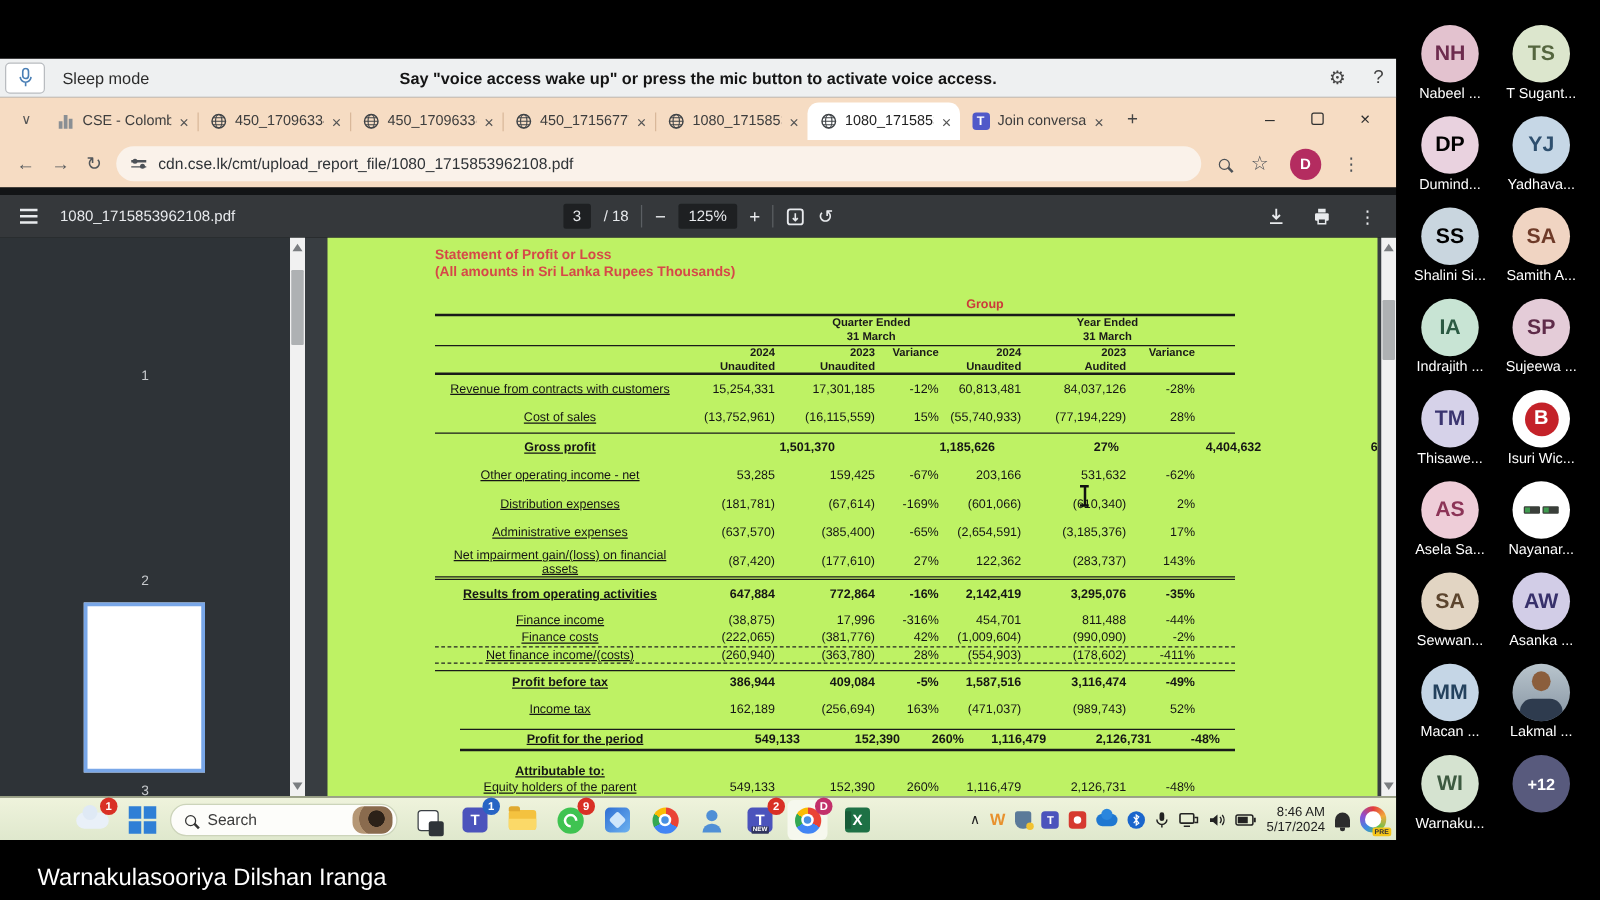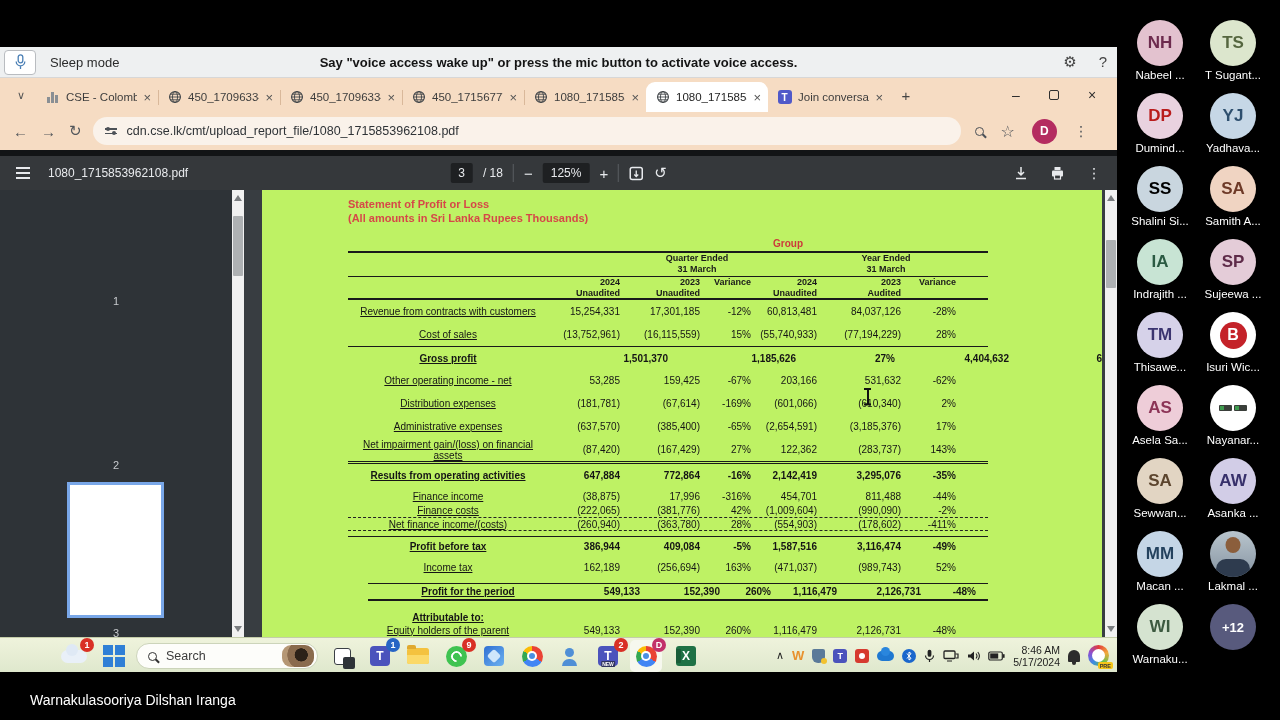--- a/index.html
+++ b/index.html
@@ -200,21 +200,21 @@
   .ic-bell { width:12px; height:12px; background:#2c2c2c; border-radius:6px 6px 1px 1px; position:relative; }
   .ic-bell::after { content:""; position:absolute; left:4px; bottom:-3px; width:4px; height:3px; border-radius:0 0 3px 3px; background:#2c2c2c; }
   .ic-pre { width:21px; height:21px; border-radius:50%;
     background:conic-gradient(#e23b3b,#f2a93b,#62c24e,#3b8de2,#8d4fd3,#e23b3b); position:relative; }
   .ic-pre::before { content:""; position:absolute; inset:4px; background:#fff; border-radius:50%; }
   .pre-lbl { position:absolute; bottom:-3px; right:-4px; background:#f5c518; color:#333; font-size:5.5px;
     font-weight:bold; padding:0.5px 2px; border-radius:2px; }
 
   
   .bottom-bar { position:absolute; left:0; top:672px; width:1280px; height:48px; background:#000; }
-  .presenter-name { position:absolute; left:30px; top:20px; color:#fff; font-size:14px; }
+  .presenter-name { position:absolute; left:30px; top:20px; color:#fff; font-size:19px; }
 
   
   .participants { position:absolute; left:1117px; top:0; width:163px; height:720px; background:#000; }
   .ptile { position:absolute; width:72px; text-align:center; }
   .avatar { width:46px; height:46px; border-radius:50%; margin:0 auto; display:flex; align-items:center;
     justify-content:center; font-size:17px; font-weight:bold; overflow:hidden; position:relative; }
   .pname { margin-top:3px; color:#fff; font-size:11.5px; white-space:nowrap; overflow:hidden; }
   .b-badge { width:27px; height:27px; border-radius:50%; background:#c42229; color:#fff; font-size:16px;
     font-weight:bold; display:flex; align-items:center; justify-content:center; }
   .n-logo { display:flex; gap:2px; align-items:center; }
@@ -480,21 +480,21 @@
               <span class="c">(637,570)</span>
               <span class="c">(385,400)</span>
               <span class="c">-65%</span>
               <span class="c">(2,654,591)</span>
               <span class="c">(3,185,376)</span>
               <span class="c">17%</span>
             </div>
             <div class="trow" data-row-id="net-impairment">
               <span class="lbl">Net impairment gain/(loss) on financial assets</span>
               <span class="c">(87,420)</span>
-              <span class="c">(167,429)</span>
+              <span class="c">(177,610)</span>
               <span class="c">27%</span>
               <span class="c">122,362</span>
               <span class="c">(283,737)</span>
               <span class="c">143%</span>
             </div>
             <div class="trow" data-row-id="results-operating">
               <span class="lbl">Results from operating activities</span>
               <span class="c">647,884</span>
               <span class="c">772,864</span>
               <span class="c">-16%</span>
@@ -715,21 +715,21 @@
 <div class="participants" id="participants">
     <div class="ptile" style="top: 20px; left: 7px;">
       <div class="avatar" style="background: rgb(227, 194, 207); color: rgb(109, 43, 78);">NH</div>
       <div class="pname">Nabeel ...</div>
     </div>
     <div class="ptile" style="top: 20px; left: 80px;">
       <div class="avatar" style="background: rgb(220, 230, 205); color: rgb(85, 102, 63);">TS</div>
       <div class="pname">T Sugant...</div>
     </div>
     <div class="ptile" style="top: 93px; left: 7px;">
-      <div class="avatar" style="background: rgb(233, 210, 223); color: #b91c1c;">DP</div>
+      <div class="avatar" style="background: rgb(233, 210, 223); color: #000000;">DP</div>
       <div class="pname">Dumind...</div>
     </div>
     <div class="ptile" style="top: 93px; left: 80px;">
       <div class="avatar" style="background: rgb(198, 215, 230); color: rgb(46, 79, 110);">YJ</div>
       <div class="pname">Yadhava...</div>
     </div>
     <div class="ptile" style="top: 166px; left: 7px;">
       <div class="avatar" style="background: rgb(201, 214, 223); color: #000000; text-align: center;">SS</div>
       <div class="pname">Shalini Si...</div>
     </div>

